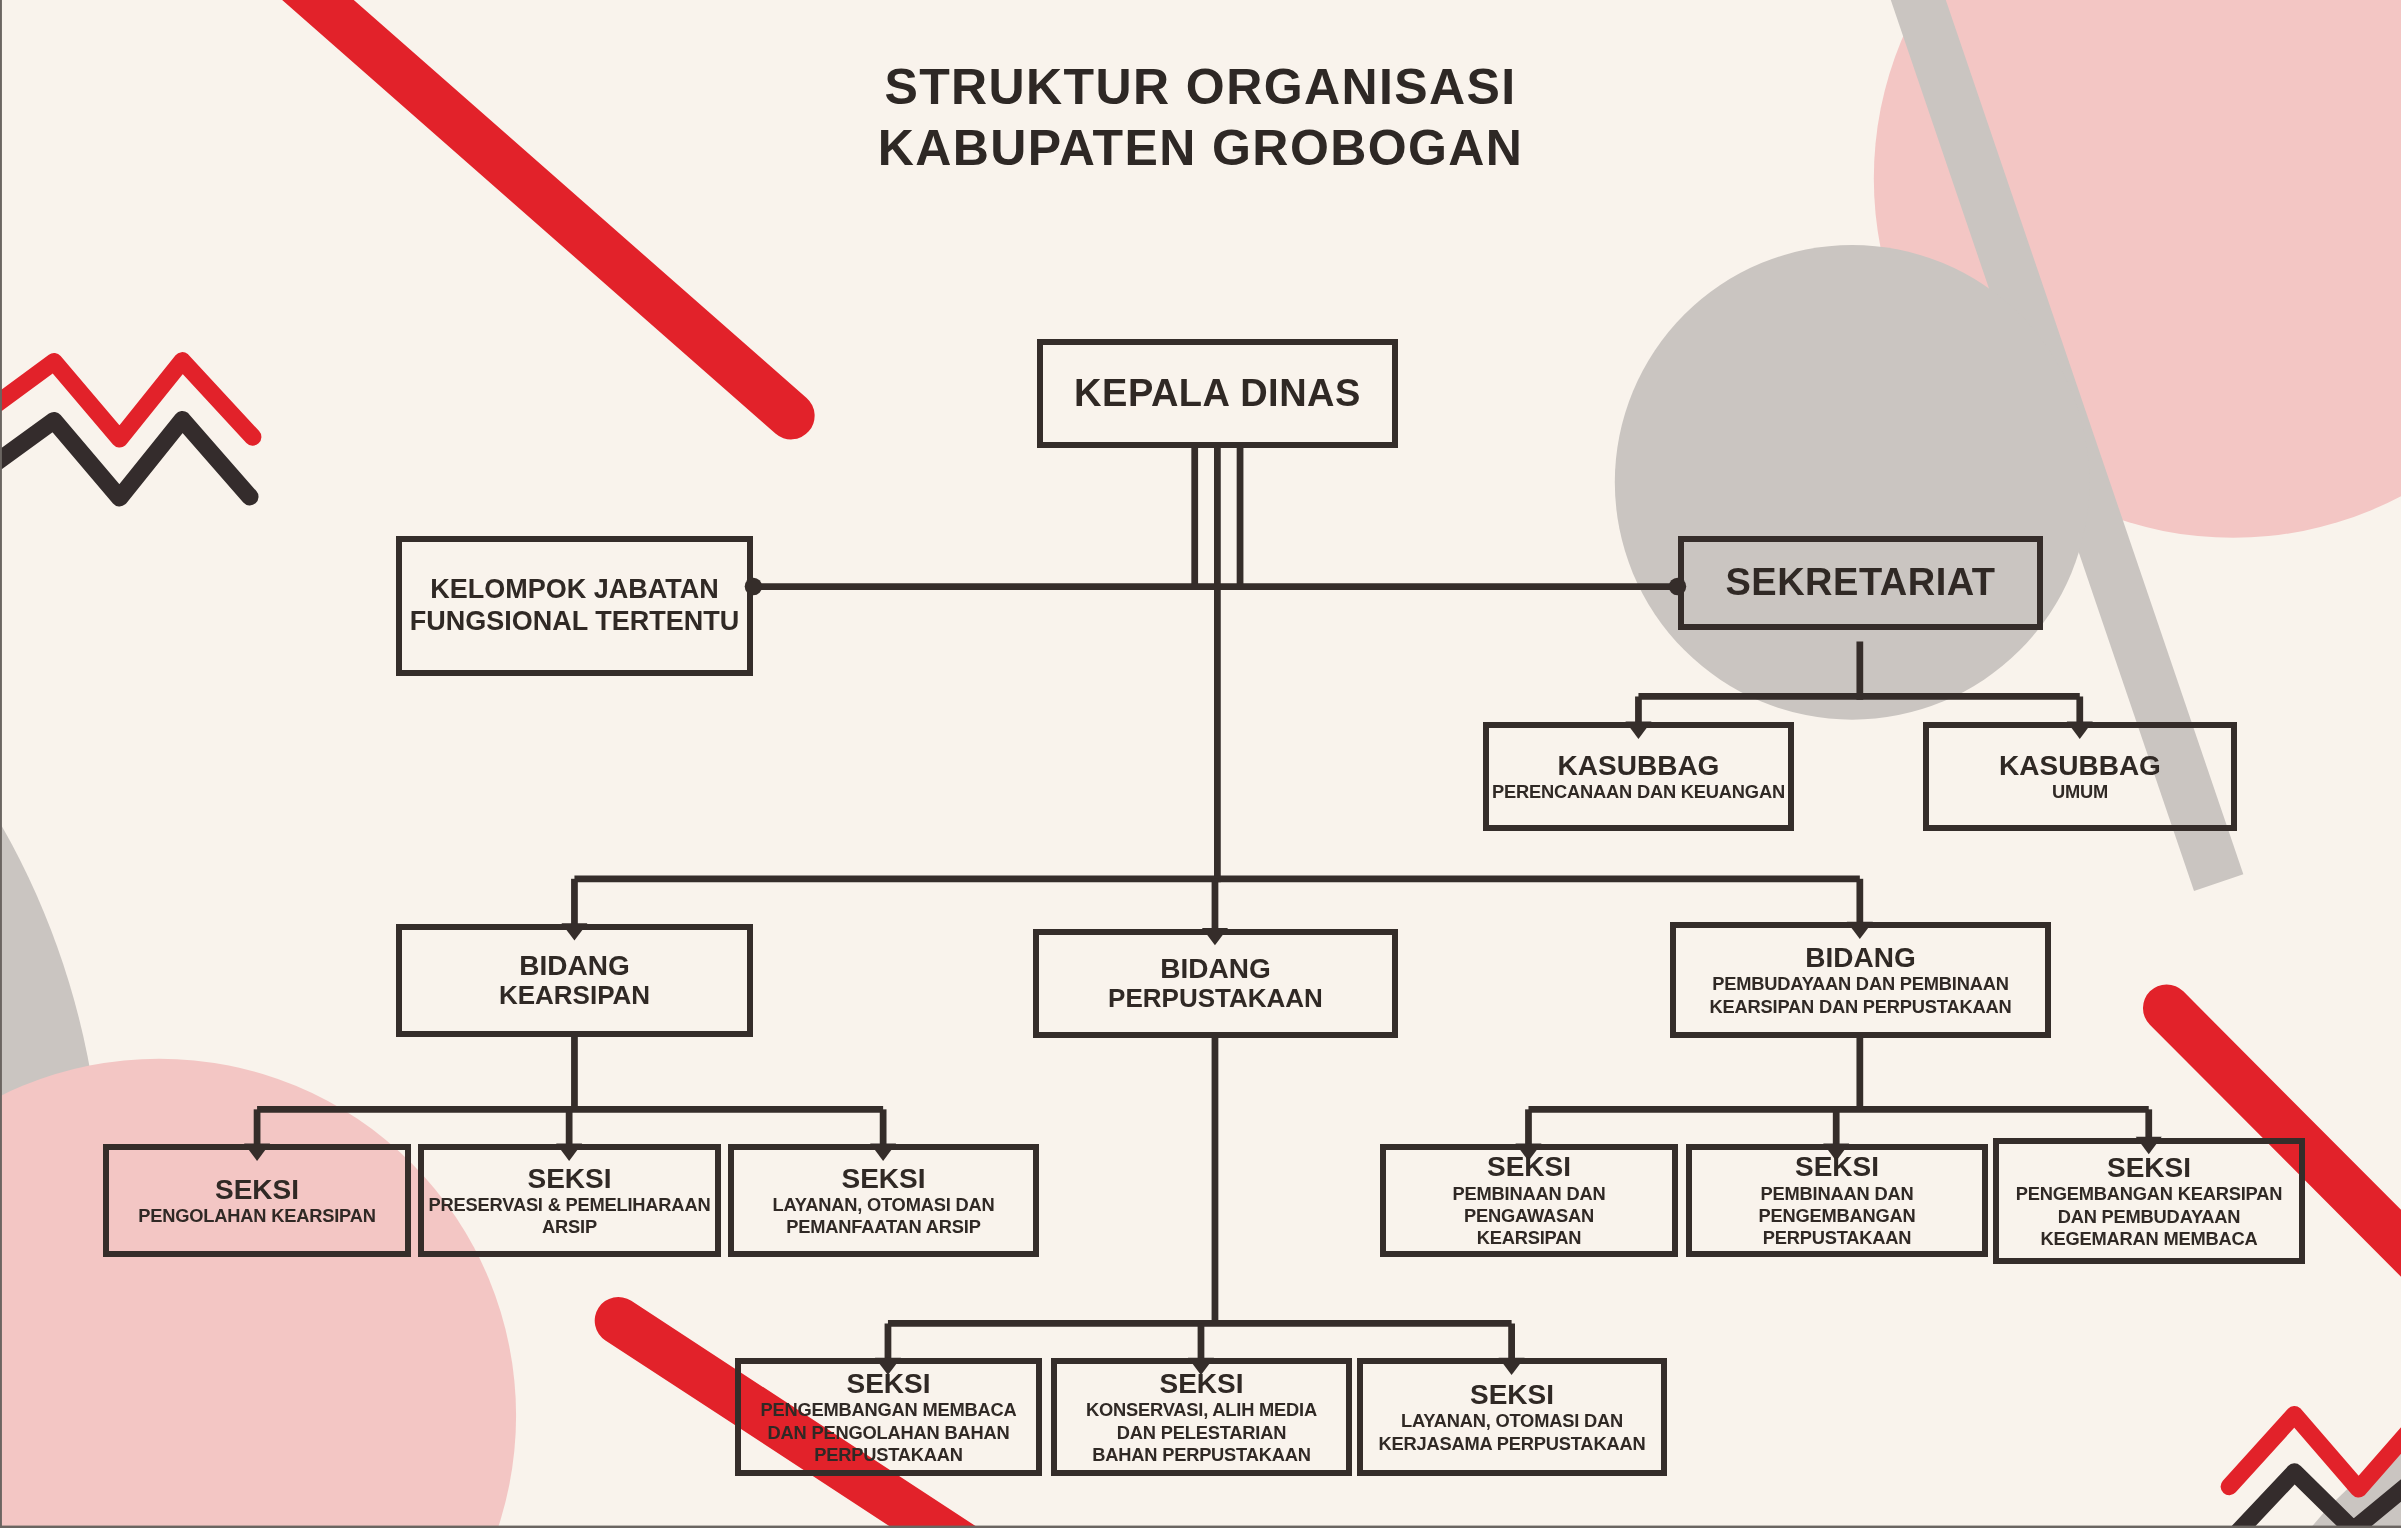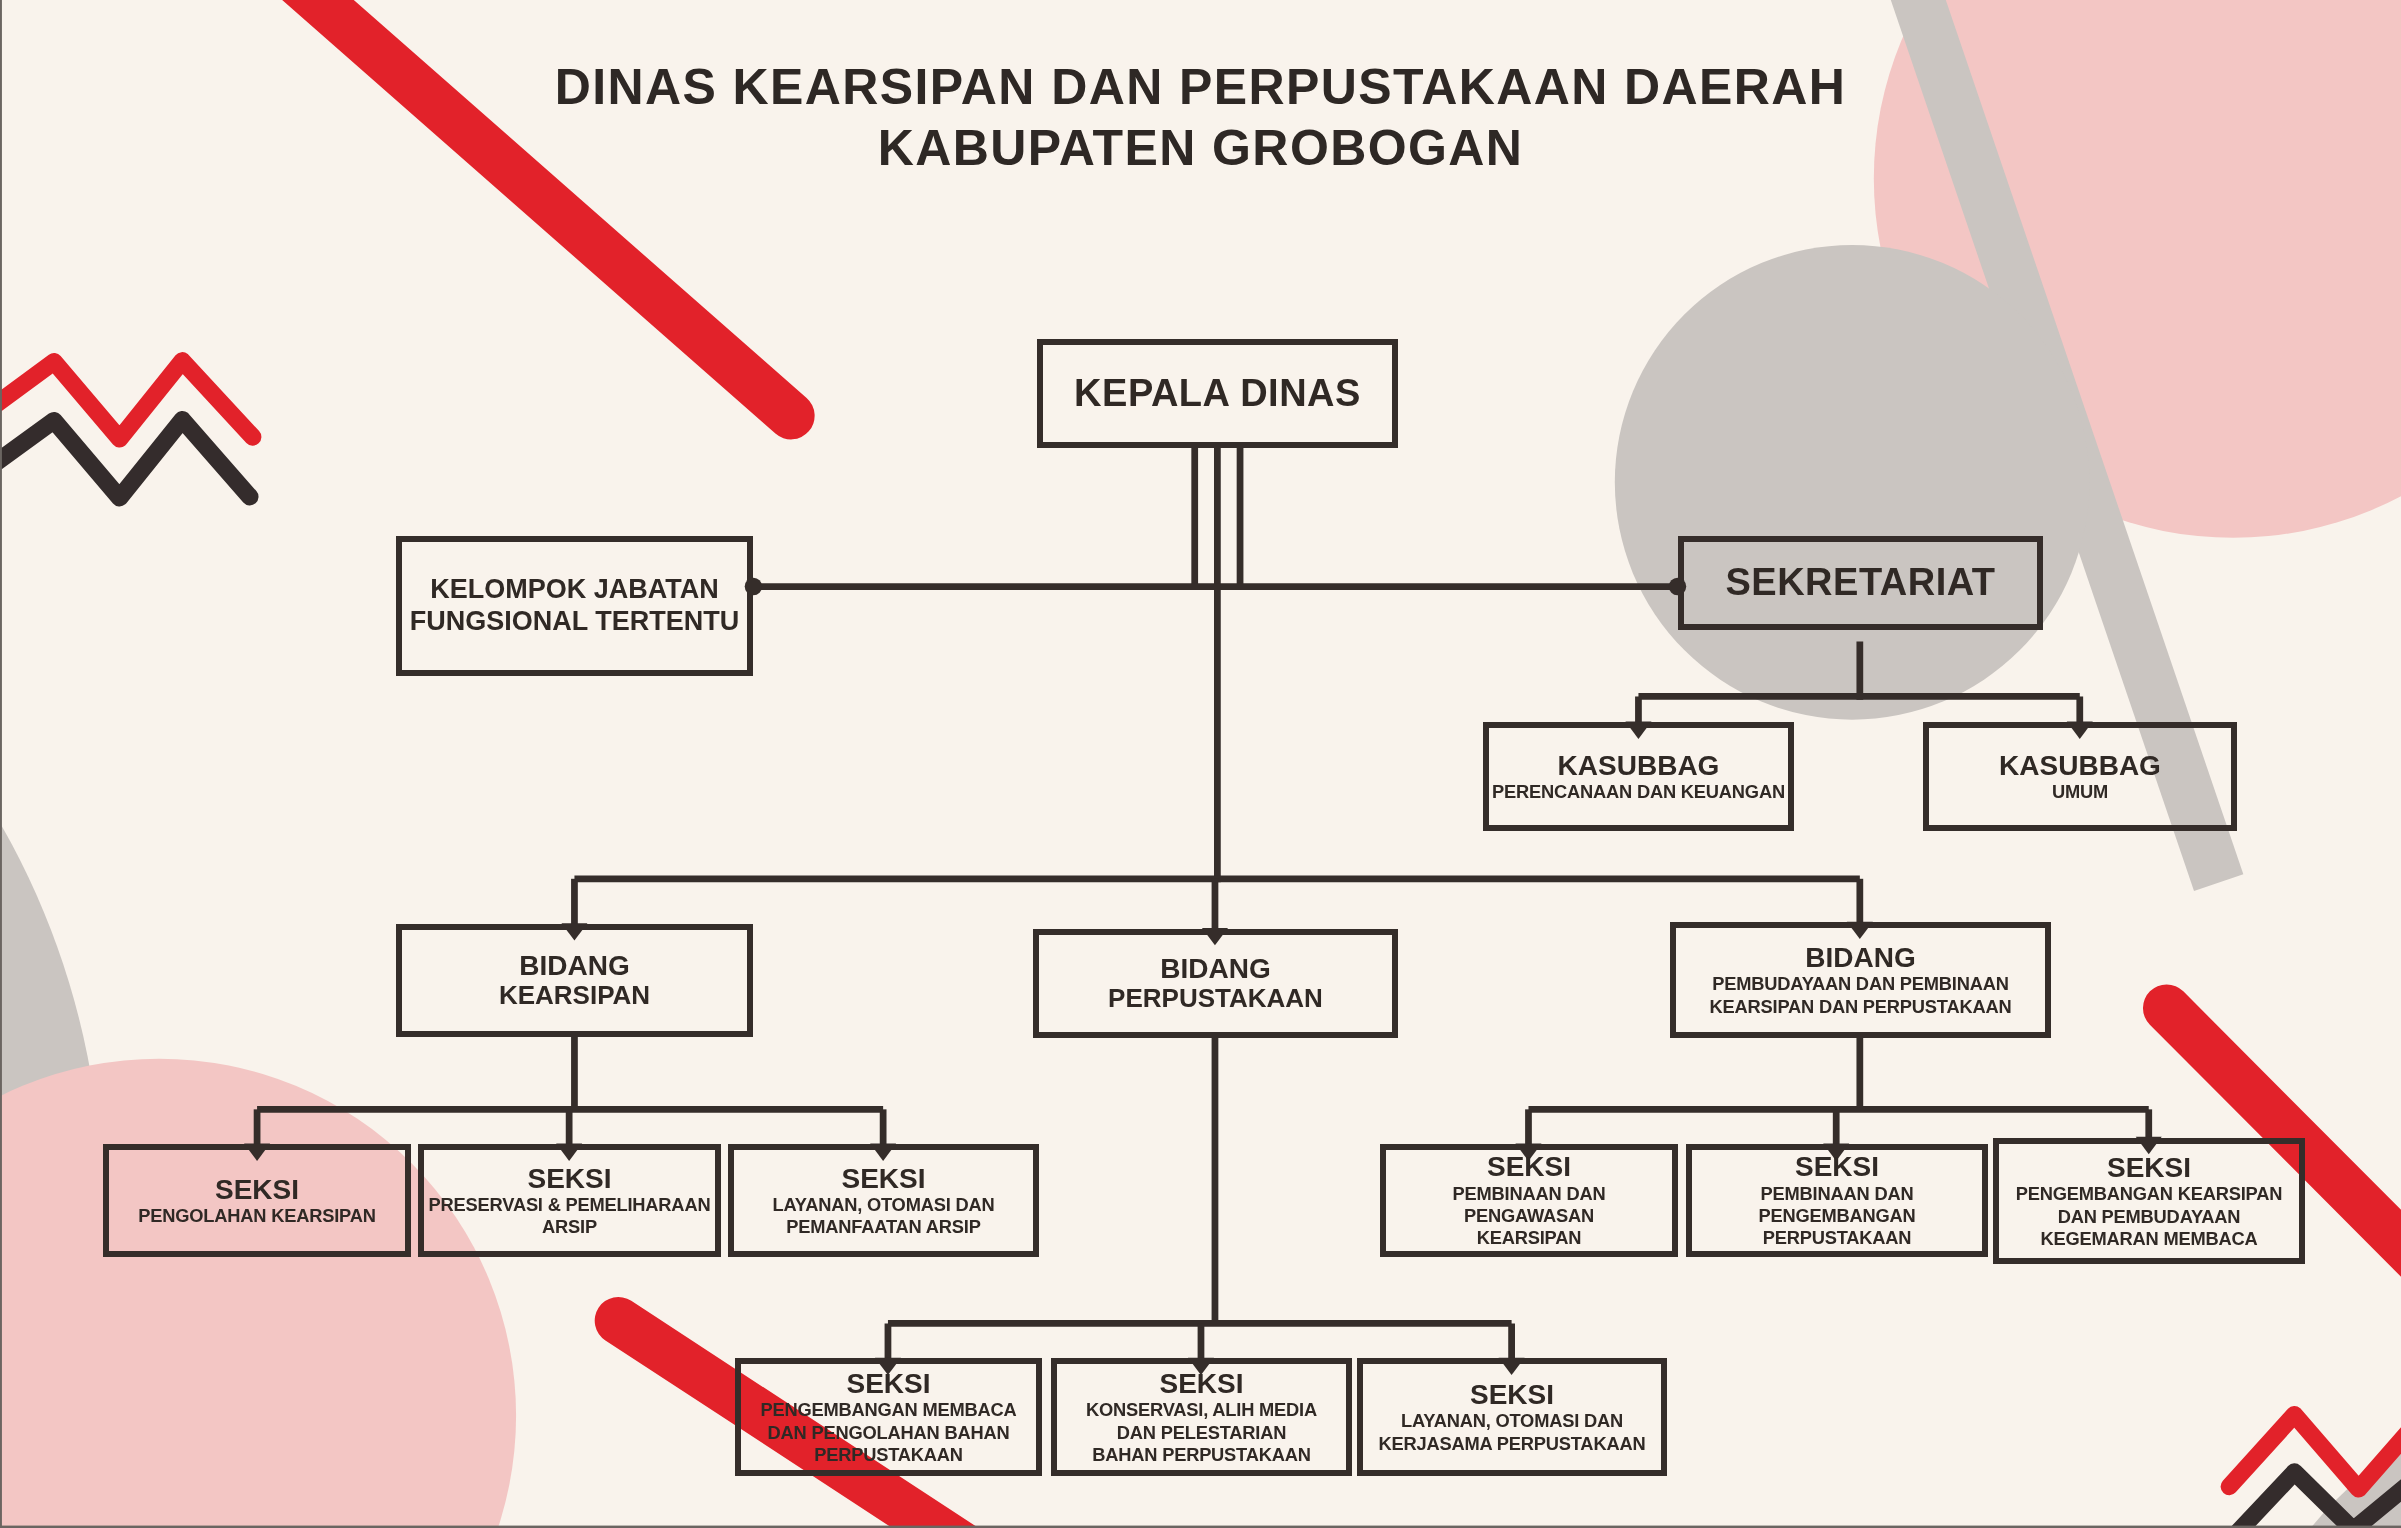--- a/index.html
+++ b/index.html
@@ -135,21 +135,21 @@
       <path d="M1814 2815 L1868 2815 L1841 2851 Z"></path>
       <path d="M2463 2815 L2517 2815 L2490 2851 Z"></path>
       <path d="M3107 2815 L3161 2815 L3134 2851 Z"></path>
       <path d="M3142 2371 L3196 2371 L3169 2407 Z"></path>
       <path d="M3780 2371 L3834 2371 L3807 2407 Z"></path>
       <path d="M4428 2357 L4482 2357 L4455 2393 Z"></path>
     </g>
   </svg>
 
   <div class="title">
-    <div>DINAS KEARSIPAN DAN PERPUSTAKAAN DAERAH</div>
+    <div>STRUKTUR ORGANISASI</div>
     <div>KABUPATEN GROBOGAN</div>
   </div>
 
   <div class="node n-kepala">
     <span class="label-lg">KEPALA DINAS</span>
   </div>
 
   <div class="node n-kelompok">
     <span class="mid">KELOMPOK JABATAN</span>
     <span class="mid">FUNGSIONAL TERTENTU</span>

